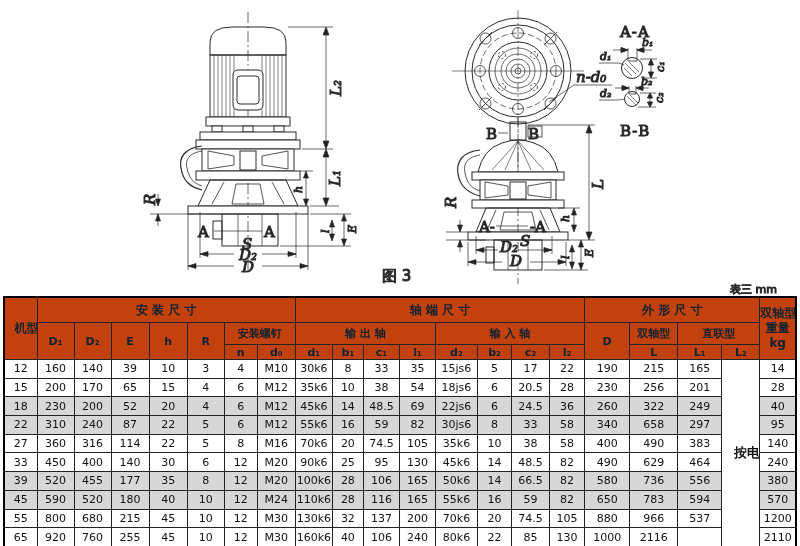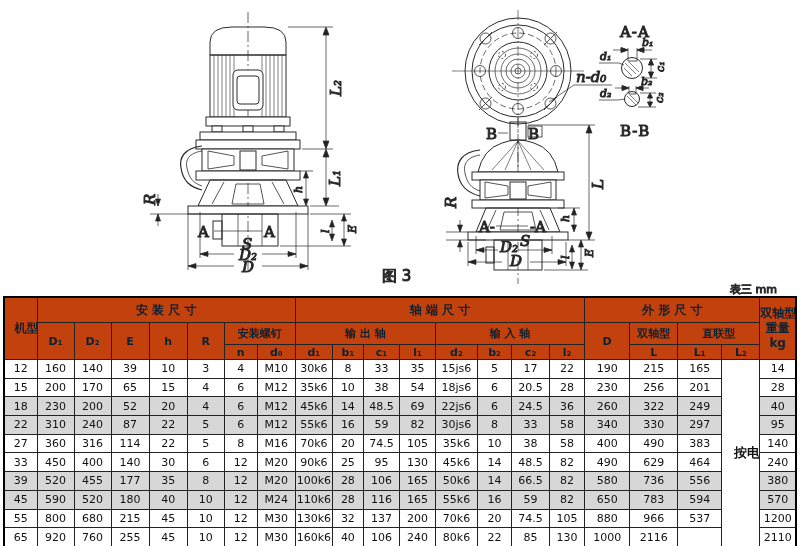--- a/index.html
+++ b/index.html
@@ -476,21 +476,21 @@
       <td>M12</td>
       <td>55k6</td>
       <td>16</td>
       <td>59</td>
       <td>82</td>
       <td>30js6</td>
       <td>8</td>
       <td>33</td>
       <td>58</td>
       <td>340</td>
-      <td>330</td>
+      <td>658</td>
       <td>297</td>
       <td>95</td>
     </tr>
         <tr>
       <td>27</td>
       <td>360</td>
       <td>316</td>
       <td>114</td>
       <td>22</td>
       <td>5</td>

